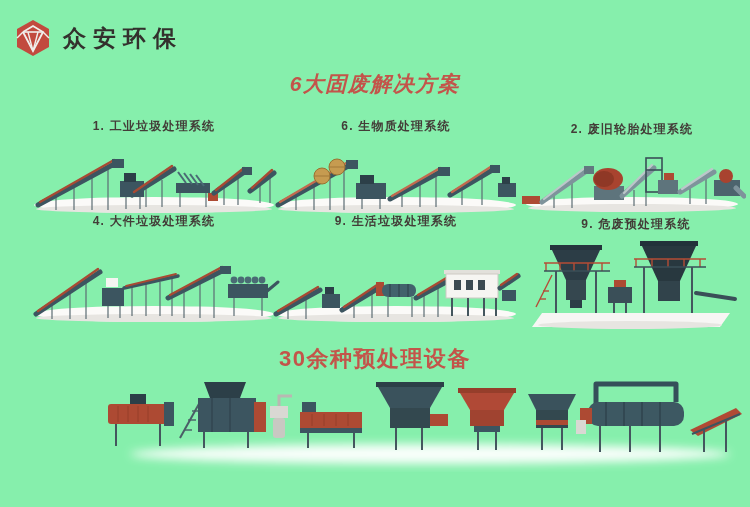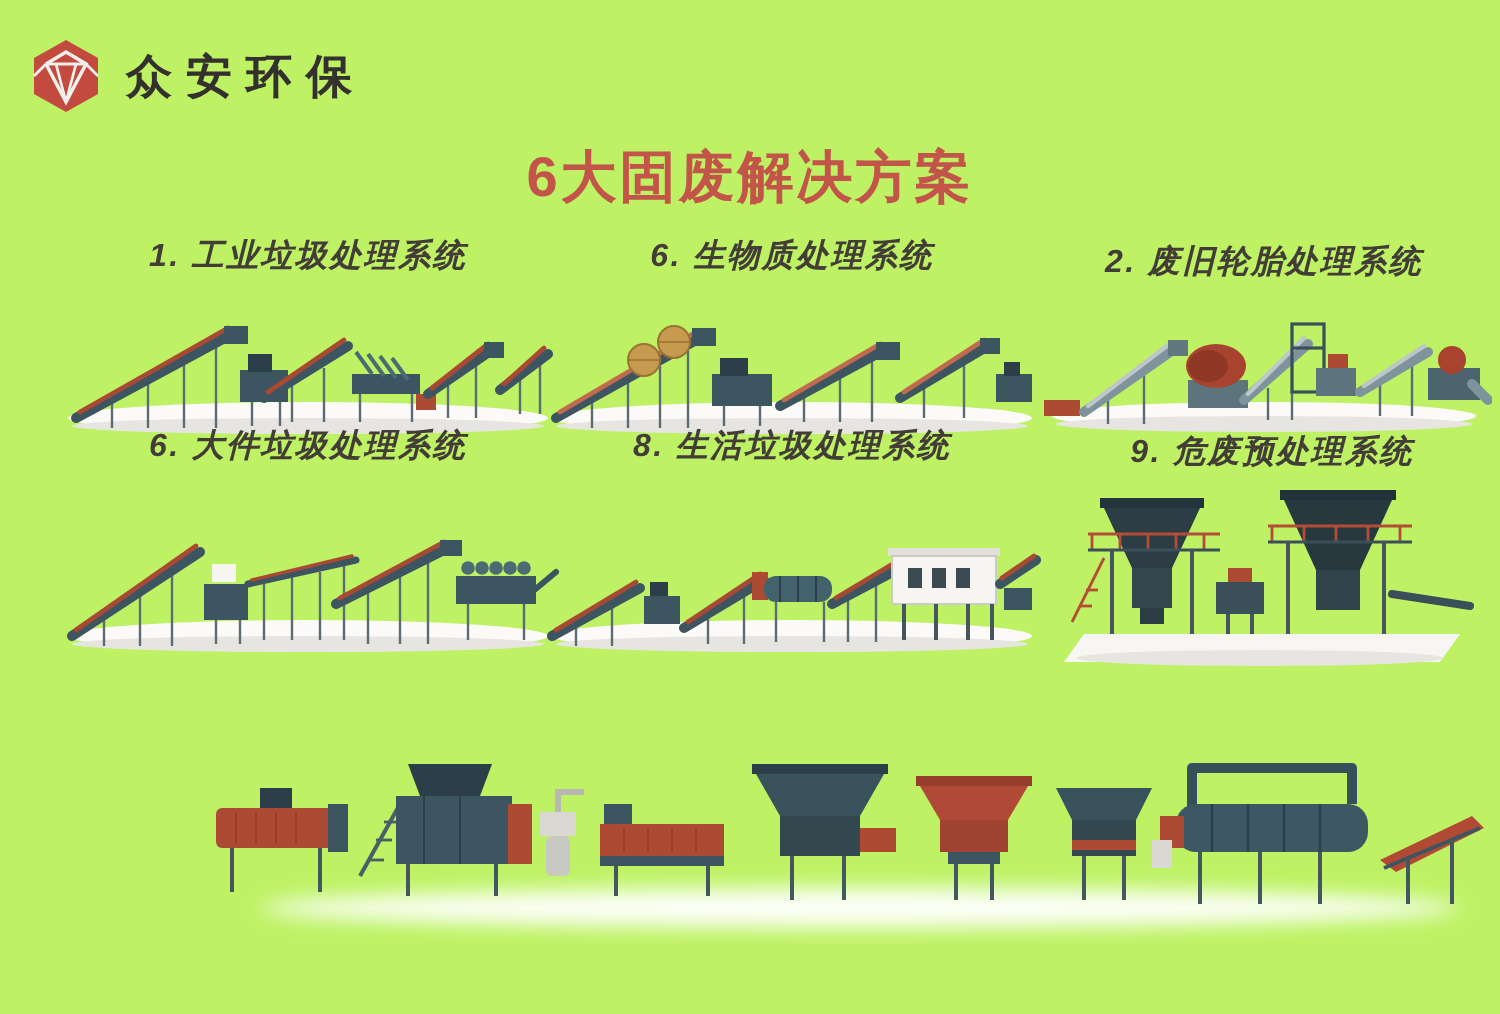--- a/index.html
+++ b/index.html
@@ -2,35 +2,35 @@
 <html><head>
 <meta charset="utf-8">
 <style>
   * { margin:0; padding:0; box-sizing:border-box; }
   html,body { width:750px; height:507px; }
   body {
     background:#f0efec;
     font-family:"Liberation Sans","DejaVu Sans",sans-serif;
     position:relative; overflow:hidden;
   }
-  .canvas { position:absolute; inset:0; background:#bef264; }
+  .canvas { position:absolute; inset:0; background:#86efac; }
 
   
   .brand { position:absolute; left:13px; top:18px; display:flex; align-items:center; gap:10px; }
   .brand-name { font-size:23px; font-weight:bold; color:#33302d; letter-spacing:7px; }
 
   
   .sec-title { position:absolute; left:0; width:100%; text-align:center; font-weight:bold; color:#c3544a; }
-  .t1 { top:70px;  font-size:28px; letter-spacing:1.5px; }
+  .t1 { top:70px;  font-size:21px; letter-spacing:1.5px;font-style:italic; }
   .t2 { top:344px; font-size:22px; letter-spacing:1.5px; }
 
   
   .cell { position:absolute; }
-  .cap { display:block; text-align:center; font-size:16px; font-weight:bold;
-         color:#433d38; letter-spacing:1.2px; margin-bottom:2px; white-space:nowrap;font-style:italic; }
+  .cap { display:block; text-align:center; font-size:12px; font-weight:bold;
+         color:#433d38; letter-spacing:1.2px; margin-bottom:2px; white-space:nowrap; }
   svg { display:block; }
 
   .c1 { left:28px;  top:118px; width:252px; }
   .c2 { left:270px; top:118px; width:252px; }
   .c3 { left:518px; top:121px; width:228px; }
   .c4 { left:28px;  top:213px; width:252px; }
   .c5 { left:270px; top:213px; width:252px; }
   .c6 { left:530px; top:216px; width:212px; }
 
   .equip-band { position:absolute; left:100px; top:368px; width:648px; height:104px; }
@@ -176,21 +176,21 @@
         <line class="leg" x1="188" y1="38" x2="188" y2="64"></line>
       <line class="cvg" x1="162" y1="52" x2="196" y2="32"></line>
         <line class="cvgl" x1="164" y1="49" x2="194" y2="29"></line>
       <rect x="196" y="40" width="26" height="16" fill="#4c646d"></rect>
       <circle cx="208" cy="36" r="7" fill="#a8432f"></circle>
       <line class="cvg" x1="218" y1="48" x2="226" y2="56"></line>
     </svg>
   </div>
 
   <div class="cell c4">
-    <span class="cap">6. 大件垃圾处理系统</span>
+    <span class="cap">4. 大件垃圾处理系统</span>
     <svg viewBox="0 0 252 92" width="252" height="92">
       <ellipse class="glow" cx="126" cy="82" rx="120" ry="8"></ellipse>
       <ellipse class="sd" cx="126" cy="86" rx="118" ry="4"></ellipse>
       <line class="leg" x1="24" y1="72" x2="24" y2="87"></line>
         <line class="leg" x1="42" y1="62" x2="42" y2="87"></line>
       <line class="leg" x1="58" y1="50" x2="58" y2="87"></line>
       <line class="cvd" x1="8" y1="82" x2="72" y2="40"></line>
         <line class="cvr" x1="10" y1="79" x2="70" y2="37"></line>
       <rect class="mx" x="74" y="56" width="22" height="18"></rect>
       <rect class="white" x="78" y="46" width="12" height="9"></rect>
@@ -214,21 +214,21 @@
       <circle class="teal" cx="220" cy="48" r="3.4"></circle>
         <circle class="teal" cx="227" cy="48" r="3.4"></circle>
       <circle class="teal" cx="234" cy="48" r="3.4"></circle>
       <line class="leg" x1="206" y1="66" x2="206" y2="84"></line>
         <line class="leg" x1="234" y1="66" x2="234" y2="84"></line>
       <line x1="238" y1="60" x2="250" y2="50" stroke="#3c5560" stroke-width="3" stroke-linecap="round"></line>
     </svg>
   </div>
 
   <div class="cell c5">
-    <span class="cap">8. 生活垃圾处理系统</span>
+    <span class="cap">9. 生活垃圾处理系统</span>
     <svg viewBox="0 0 252 92" width="252" height="92">
       <ellipse class="glow" cx="126" cy="82" rx="120" ry="8"></ellipse>
       <ellipse class="sd" cx="126" cy="86" rx="118" ry="4"></ellipse>
       <line class="leg" x1="18" y1="76" x2="18" y2="87"></line>
         <line class="leg" x1="36" y1="66" x2="36" y2="87"></line>
       <line class="cvd" x1="6" y1="82" x2="50" y2="58"></line>
         <line class="cvr" x1="8" y1="79" x2="48" y2="55"></line>
       <rect class="mx" x="52" y="62" width="18" height="14"></rect>
         <rect class="mx2" x="55" y="55" width="9" height="7"></rect>
       <line class="leg" x1="84" y1="72" x2="84" y2="86"></line>
@@ -295,20 +295,21 @@
       <line class="leg2" x1="114" y1="32" x2="114" y2="78"></line>
         <line class="leg2" x1="162" y1="32" x2="162" y2="78"></line>
       <rect x="78" y="52" width="24" height="16" fill="#3a4f58"></rect>
       <rect class="rd" x="84" y="45" width="12" height="7"></rect>
       <line class="leg2" x1="84" y1="68" x2="84" y2="78"></line>
         <line class="leg2" x1="96" y1="68" x2="96" y2="78"></line>
       <line x1="166" y1="58" x2="205" y2="64" stroke="#3a4f58" stroke-width="4" stroke-linecap="round"></line>
     </svg>
   </div>
 
+  <div class="sec-title t2">30余种预处理设备</div>
 
   <div class="equip-band">
     <svg viewBox="0 0 648 104" width="648" height="104">
       <defs>
           <filter id="soft" x="-20%" y="-60%" width="140%" height="220%">
             <feGaussianBlur stdDeviation="5"></feGaussianBlur>
           </filter>
         </defs>
       <ellipse cx="330" cy="86" rx="300" ry="10" fill="#ffffff" opacity="0.95" filter="url(#soft)"></ellipse>
 

